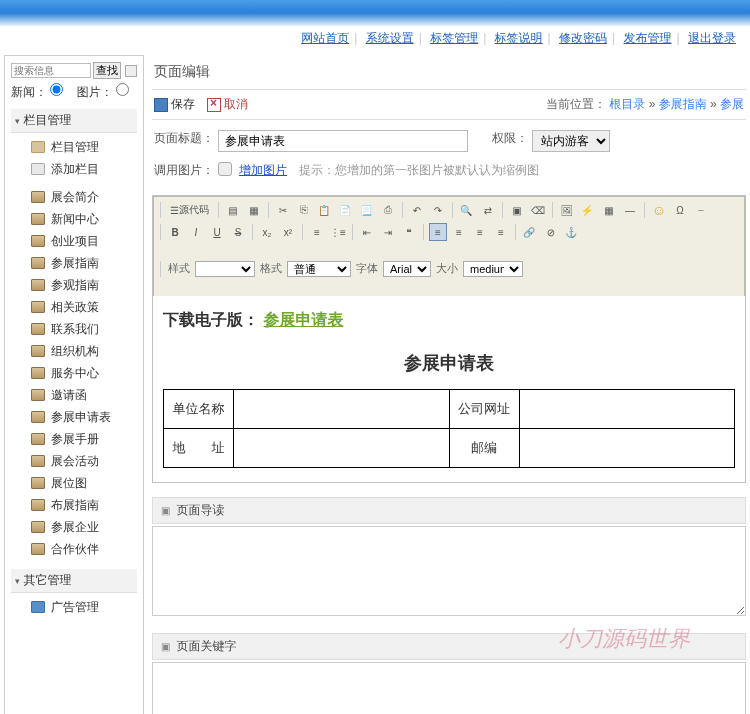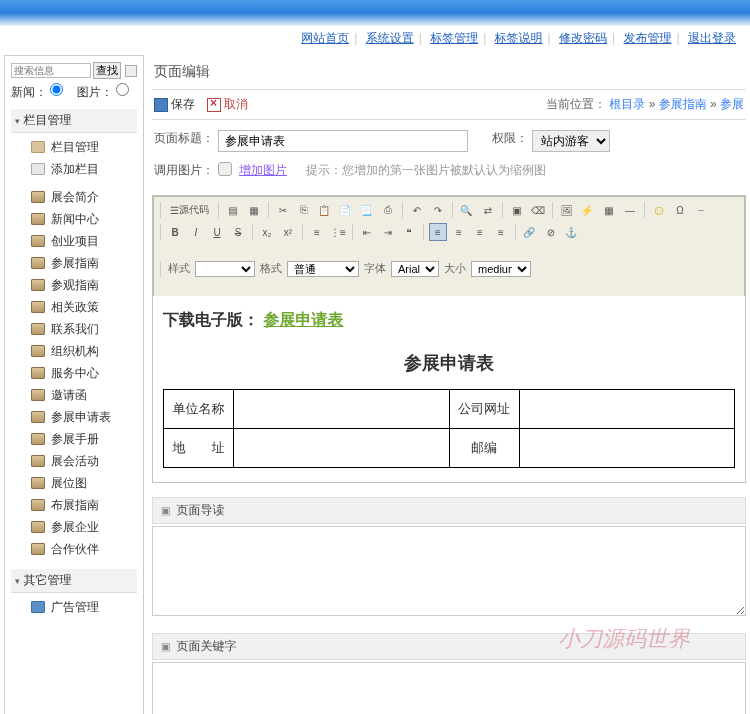--- a/index.html
+++ b/index.html
@@ -31,21 +31,21 @@
 .ai-save{background:#4a7fc0;border:1px solid #2a5fa0}
 .ai-cancel{background:#fff;border:1px solid #c04040;position:relative}
 .ai-cancel::before{content:"×";color:#c04040;position:absolute;top:-3px;left:2px;font-weight:bold}
 .cancel-txt{color:#c04040}
 .breadcrumb{margin-left:auto;font-size:12px;color:#666}
 .breadcrumb a{color:#3b82f6;text-decoration:none}
 .formrow{padding:10px 2px;display:flex;align-items:flex-start;gap:4px;flex-wrap:wrap}
 .formrow label{color:#555}
 .formrow input[type=text]{border:1px solid #bbb;padding:3px 6px;font-size:12px}
 .formrow select{border:1px solid #bbb;padding:2px 4px;font-size:12px}
-.attach-link{color:#8b5cf6;margin-right:15px}
+.attach-link{color:#1d4ed8;margin-right:8px}
 .hint{color:#999}
 .clip-ico{width:14px;height:14px;display:inline-block;border:1px solid #aaa;border-radius:3px;background:#eee;margin-right:3px}
 .editor-wrap{border:1px solid #c0c0c0;margin-top:6px}
 .toolbar{border:1px solid #bba;border-bottom:none;background:#f0eee2;padding:2px 4px}
 .toolbar-row{display:flex;align-items:center;gap:3px;padding:2px 0;flex-wrap:wrap}
 .tb-btn{width:18px;height:18px;border:1px solid transparent;display:inline-flex;align-items:center;justify-content:center;font-size:10px;color:#555;cursor:pointer;background:#f0eee2}
 .tb-sep{width:1px;height:16px;background:#ccc;margin:0 2px}
 .tb-sel{font-size:11px;border:1px solid #aaa;background:#fff;padding:0 2px}
 .tb-label{font-size:11px;color:#666;margin:16px 2px}
 .tb-btn.active{background:#c8d8e8;border-color:#6a8ab0}
@@ -222,21 +222,21 @@
           <span class="tb-sep"></span>
           <span class="tb-btn">🔗</span>
           <span class="tb-btn">⊘</span>
           <span class="tb-btn">⚓</span>
         </div>
         <div class="toolbar-row">
           <span class="tb-sep"></span>
           <span class="tb-label">样式</span>
           <select class="tb-sel" style="width:60px"><option></option></select>
           <span class="tb-label">格式</span>
-          <select class="tb-sel" style="width:72px"><option>普通</option></select>
+          <select class="tb-sel" style="width:64px"><option>普通</option></select>
           <span class="tb-label">字体</span>
           <select class="tb-sel" style="width:48px"><option>Arial</option></select>
           <span class="tb-label">大小</span>
           <select class="tb-sel" style="width:60px"><option>medium</option></select>
         </div>
       </div>
       <div class="editor-body">
         <div class="dl-line">
           <span>下载电子版：</span>
           <a href="#" class="dl-link">参展申请表</a>

